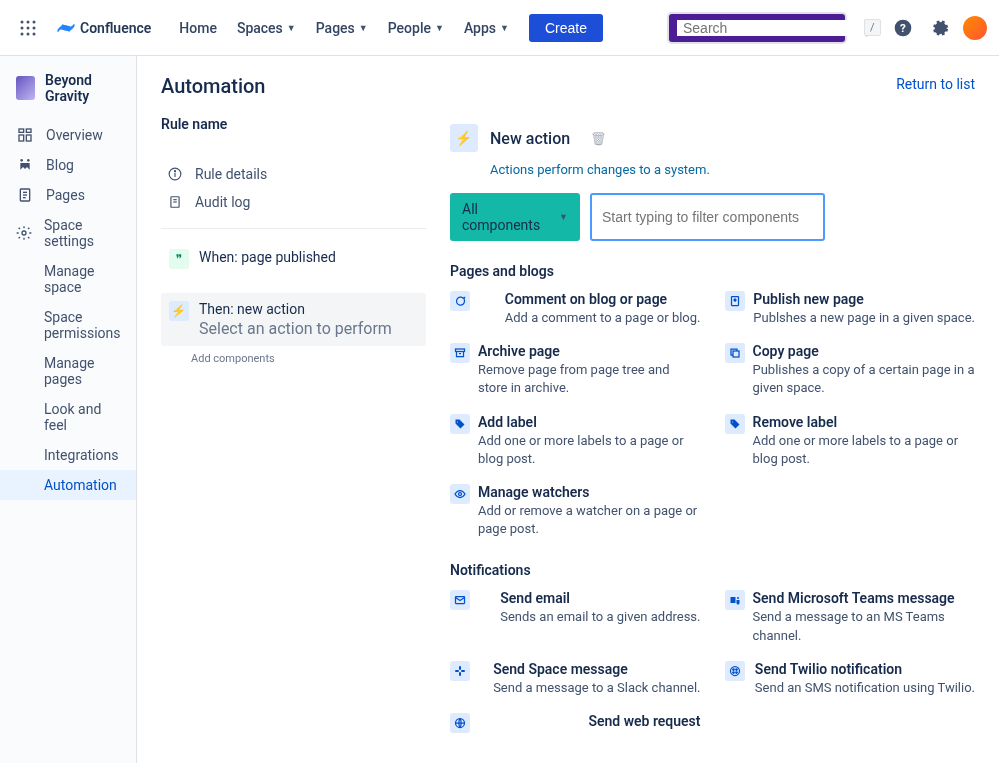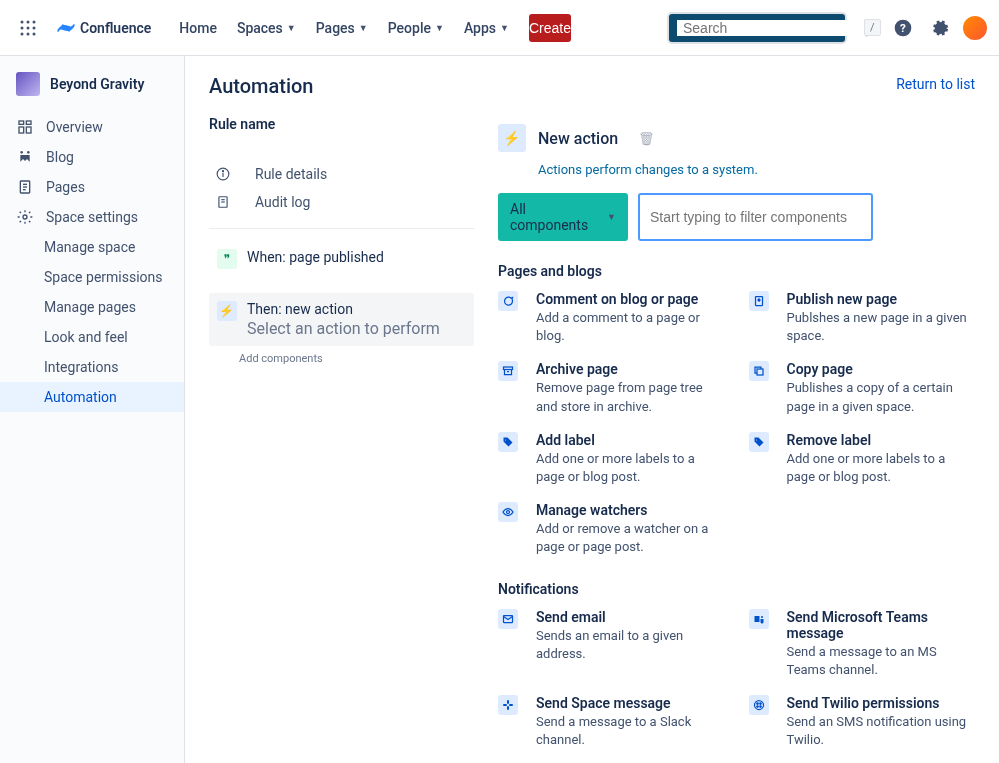--- a/index.html
+++ b/index.html
@@ -4,41 +4,41 @@
 <style>
 * { box-sizing: border-box; margin: 0; padding: 0; }
 body { font-family: -apple-system, BlinkMacSystemFont, "Segoe UI", Roboto, sans-serif; font-size: 14px; color: #172B4D; background: #fff; }
 .topbar { height: 56px; border-bottom: 1px solid #DFE1E6; display: flex; align-items: center; padding: 0 12px; gap: 4px; }
 .app-switcher { width: 32px; height: 32px; display: flex; align-items: center; justify-content: center; border-radius: 3px; cursor: pointer; }
 .logo { display: flex; align-items: center; gap: 4px; padding: 0 8px; cursor: pointer; }
 .logo-text { font-weight: 600; color: #253858; font-size: 14px; }
 .nav-items { display: flex; gap: 4px; margin-left: 8px; }
 .nav-item { padding: 6px 8px; display: flex; align-items: center; gap: 4px; cursor: pointer; border-radius: 3px; color: #344563; font-weight: 500; }
 .chev { font-size: 9px; color: #42526E; }
-.create-btn { background: #b91c1c; color: #fff; border: none; padding: 6px 0; border-radius: 3px; font-weight: 500; cursor: pointer; font-size: 14px; margin-left: 8px; }
+.create-btn { background: #1d4ed8; color: #fff; border: none; padding: 6px 16px; border-radius: 3px; font-weight: 500; cursor: pointer; font-size: 14px; margin-left: 8px; }
 .spacer { flex: 1; }
-.search-box { position: relative; display: flex; align-items: center; background: #0c4a6e; border: 2px solid #DFE1E6; border-radius: 5px; width: 180px; height: 32px; padding: 0 8px; }
+.search-box { position: relative; display: flex; align-items: center; background: #4c1d95; border: 2px solid #DFE1E6; border-radius: 5px; width: 180px; height: 32px; padding: 0 8px; }
 .search-box input { border: none; outline: none; flex: 1; font-size: 14px; padding-left: 6px; color: #6B778C; }
 .search-slash { background: #F4F5F7; border-radius: 2px; font-size: 11px; color: #6B778C; padding: 1px 5px; border: 1px solid #DFE1E6; }
 .top-icon { width: 32px; height: 32px; display: flex; align-items: center; justify-content: center; cursor: pointer; border-radius: 50%; color: #42526E; }
 .avatar { width: 24px; height: 24px; border-radius: 50%; background: linear-gradient(135deg,#FF8B00,#FF5630); cursor: pointer; margin-left:4px; }
 .body { display: flex; height: calc(100vh - 56px); }
-.sidebar { width: 185px; background: #FAFBFC; border-right: 1px solid #DFE1E6; padding: 8px 0; flex-shrink: 0; overflow-y:auto; }
+.sidebar { width: 137px; background: #FAFBFC; border-right: 1px solid #DFE1E6; padding: 8px 0; flex-shrink: 0; overflow-y:auto; }
 .space-header { display: flex; align-items: center; gap: 10px; padding: 8px 16px; }
 .space-logo { width: 24px; height: 24px; background: linear-gradient(135deg,#6554C0,#C0B6F2); border-radius: 3px; }
 .space-name { font-weight: 600; font-size: 14px; color: #172B4D; }
 .side-item { display: flex; align-items: center; gap: 12px; padding: 7px 16px; cursor: pointer; color: #42526E; font-size: 14px; }
 .side-item.sub { padding-left: 44px; color: #42526E; }
 .side-item.active { background: #E9F2FF; color: #0052CC; }
 .side-item .icon-slot { width: 18px; display: flex; justify-content: center; color: #42526E; }
 .main { flex: 1; display: flex; padding: 18px 24px 24px 24px; gap: 24px; overflow-y:auto; }
 .col-left { width: 265px; flex-shrink: 0; }
 .page-title { font-size: 20px; font-weight: 500; color: #172B4D; margin-bottom: 18px; }
 .rule-head { font-size: 14px; font-weight: 600; margin-bottom: 28px; }
-.meta-row { display: flex; align-items: center; gap: 24px; padding: 6px 6px; cursor: pointer; color: #42526E; font-size: 14px; }
+.meta-row { display: flex; align-items: center; gap: 12px; padding: 6px 6px; cursor: pointer; color: #42526E; font-size: 14px; }
 .meta-row .ic { width: 16px; display:flex; justify-content:center; }
 .divider { height:1px; background:#EBECF0; margin: 12px 0 12px 0; }
 .rule-steps { position: relative; }
 .step-row { display:flex; gap:10px; padding: 8px 8px; border-radius: 3px; cursor:pointer; }
 .step-row.selected { background: #F4F5F7; }
 .step-icon { width: 20px; height: 20px; border-radius: 3px; display:flex; align-items:center; justify-content:center; flex-shrink:0; font-size:12px; }
 .step-icon.green { background:#E3FCEF; color:#00875A; }
 .step-icon.blue { background:#DEEBFF; color:#0052CC; }
 .step-title { font-size: 14px; color:#172B4D; }
 .step-sub { font-size: 16px; color:#6B778C; margin-top:2px; }
@@ -48,21 +48,21 @@
 .panel-head { display:flex; align-items:center; gap:12px; margin-top: 32px; }
 .panel-head .bolt { width:28px; height:28px; background:#DEEBFF; color:#0052CC; border-radius:3px; display:flex; align-items:center; justify-content:center; }
 .panel-title { font-size: 16px; font-weight: 500; color:#172B4D; }
 .trash { color:#A5ADBA; cursor:pointer; margin-left:8px; font-size:13px; }
 .panel-desc { font-size: 13px; color:#0369a1; margin: 10px 0 16px 40px; }
 .controls-row { display:flex; gap:10px; margin-left:0; margin-bottom:22px; }
 .dropdown { background:#14b8a6; border:none; padding: 8px 12px; border-radius:3px; font-size:14px; color:#172B4D; display:flex; align-items:center; justify-content:space-between; width: 130px; cursor:pointer; }
 .filter-input { flex:1; max-width: 235px; border: 2px solid #4C9AFF; border-radius: 3px; padding: 6px 10px; font-size: 14px; outline:none; }
 .section-title { font-size:14px; font-weight:600; color:#172B4D; margin: 8px 0 12px 0; }
 .action-grid { display:grid; grid-template-columns: 1fr 1fr; gap: 16px 24px; margin-bottom: 24px; }
-.action-card { display:flex; gap:18px; cursor:pointer; }
+.action-card { display:flex; gap:8px; cursor:pointer;justify-content:space-between; }
 .action-icon { width:20px; height:20px; background:#DEEBFF; color:#0052CC; border-radius:3px; display:flex; align-items:center; justify-content:center; flex-shrink:0; font-size:11px; }
 .action-title { font-size:14px; font-weight:600; color:#172B4D; }
 .action-desc { font-size:13px; color:#42526E; margin-top:2px; line-height:1.4; }
 svg { display:block; }
 </style>
 </head>
 <body>
 
 <div class="topbar">
   <div class="app-switcher">
@@ -393,21 +393,21 @@
               <div class="action-icon">
                 <svg width="12" height="12" viewBox="0 0 24 24" fill="none" stroke="currentColor" stroke-width="2.5">
                   <circle cx="12" cy="12" r="9"></circle>
                   <circle cx="9" cy="9" r="1.5" fill="currentColor"></circle>
                   <circle cx="15" cy="9" r="1.5" fill="currentColor"></circle>
                   <circle cx="9" cy="15" r="1.5" fill="currentColor"></circle>
                   <circle cx="15" cy="15" r="1.5" fill="currentColor"></circle>
                 </svg>
               </div>
               <div>
-                <div class="action-title">Send Twilio permissions</div>
+                <div class="action-title">Send Twilio notification</div>
                 <div class="action-desc">Send an SMS notification using Twilio.</div>
               </div>
             </div>
             <div class="action-card">
               <div class="action-icon">
                 <svg width="12" height="12" viewBox="0 0 24 24" fill="none" stroke="currentColor" stroke-width="2.5">
                   <circle cx="12" cy="12" r="9"></circle>
                   <path d="M3 12h18M12 3c3 3 3 15 0 18M12 3c-3 3-3 15 0 18"></path>
                 </svg>
               </div>

